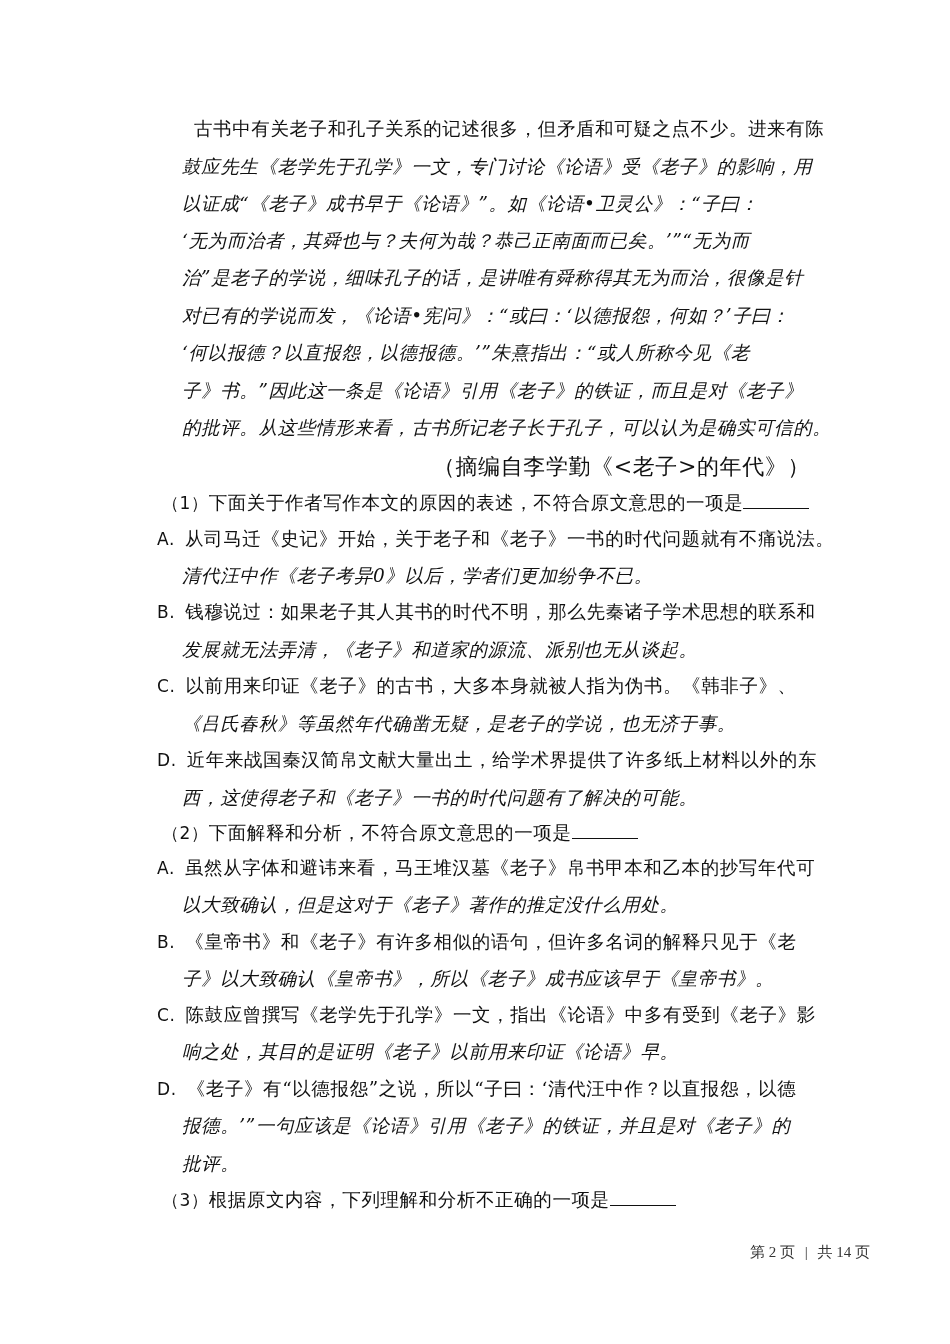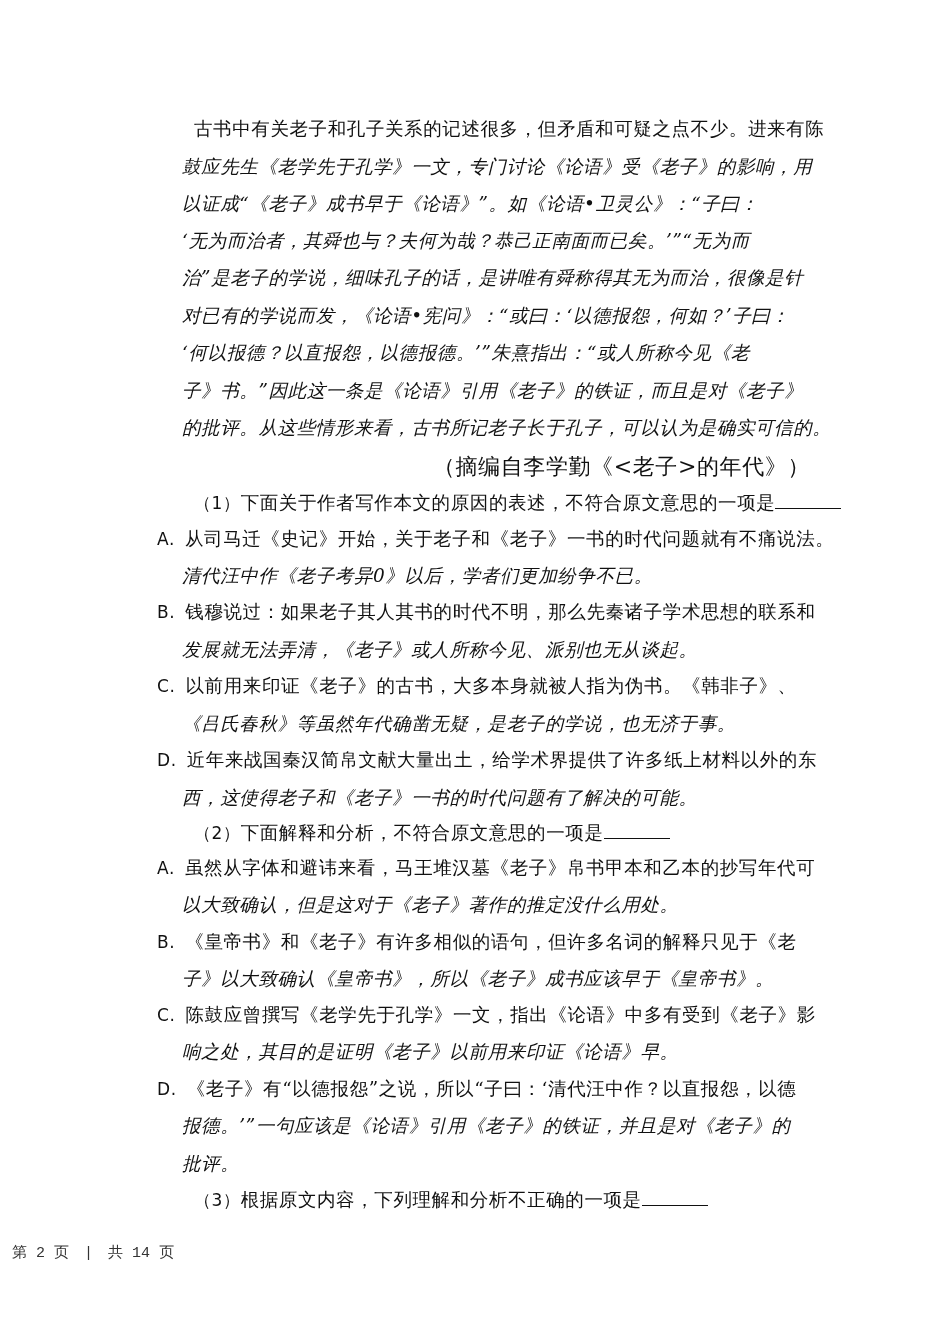--- a/index.html
+++ b/index.html
@@ -7,29 +7,29 @@
     width: 950px; height: 1344px; position: relative; overflow: hidden;
     font-family: "DejaVu Serif", "Liberation Serif", serif;
     color: #111111;
   }
   .page { position: absolute; left: 12px; top: 0; width: 950px; height: 1344px; }
   .line {
     position: absolute; white-space: nowrap;
     font-size: 18.5px; line-height: 24px; letter-spacing: 0.6px;
   }
   .ind { left: 170px; font-style: italic; }
-  .q { left: 150px; margin-left: 32px; }
+  .q { left: 150px; }
   .opt { left: 145px; }
   .lbl { font-family: "DejaVu Sans", "Liberation Sans", sans-serif; font-size: 17px; margin-right: 10px; }
   .num { font-family: "DejaVu Sans", "Liberation Sans", sans-serif; font-size: 17px; }
   .blank { display: inline-block; width: 66px; border-bottom: 1.5px solid #111; height: 18px; vertical-align: baseline; }
   .source { position: absolute; right: 152px; top: 455px; font-size: 22px; line-height: 24px; letter-spacing: 0.6px; white-space: nowrap; }
   .footer {
-    position: absolute; left: 0; width: 858px; top: 1243px; text-align: left;
-    font-size: 15px; color: #333; font-family: Liberation Mono, monospace;
+    position: absolute; left: 0; width: 858px; top: 1243px; text-align: right;
+    font-size: 15px; color: #333; font-family: Liberation Serif, serif;
   }
   .footer .sep { margin: 0 6px; }
 </style>
 </head>
 <body>
 
 <div class="page">
 
   <div>
     <div class="line" style="left:182px;top:117px">古书中有关老子和孔子关系的记述很多，但矛盾和可疑之点不少。进来有陈</div>
@@ -44,21 +44,21 @@
     <div class="source">（摘编自李学勤《&lt;老子&gt;的年代》）</div>
   </div>
 
   <div>
     <div class="line q" style="top:490px">
       <span class="num">（1）</span><span>下面关于作者写作本文的原因的表述，不符合原文意思的一项是</span><span class="blank"></span>
     </div>
     <div class="line opt" style="top:527px"><span class="lbl">A.</span><span>从司马迁《史记》开始，关于老子和《老子》一书的时代问题就有不痛说法。</span></div>
     <div class="line ind" style="top:564px">清代汪中作《老子考异0》以后，学者们更加纷争不已。</div>
     <div class="line opt" style="top:600px"><span class="lbl">B.</span><span>钱穆说过：如果老子其人其书的时代不明，那么先秦诸子学术思想的联系和</span></div>
-    <div class="line ind" style="top:638px">发展就无法弄清，《老子》或人所称今见、派别也无从谈起。</div>
+    <div class="line ind" style="top:638px">发展就无法弄清，《老子》和道家的源流、派别也无从谈起。</div>
     <div class="line opt" style="top:674px"><span class="lbl">C.</span><span>以前用来印证《老子》的古书，大多本身就被人指为伪书。《韩非子》、</span></div>
     <div class="line ind" style="top:712px">《吕氏春秋》等虽然年代确凿无疑，是老子的学说，也无济于事。</div>
     <div class="line opt" style="top:748px"><span class="lbl">D.</span><span>近年来战国秦汉简帛文献大量出土，给学术界提供了许多纸上材料以外的东</span></div>
     <div class="line ind" style="top:786px">西，这使得老子和《老子》一书的时代问题有了解决的可能。</div>
   </div>
 
   <div>
     <div class="line q" style="top:820px">
       <span class="num">（2）</span><span>下面解释和分析，不符合原文意思的一项是</span><span class="blank"></span>
     </div>

